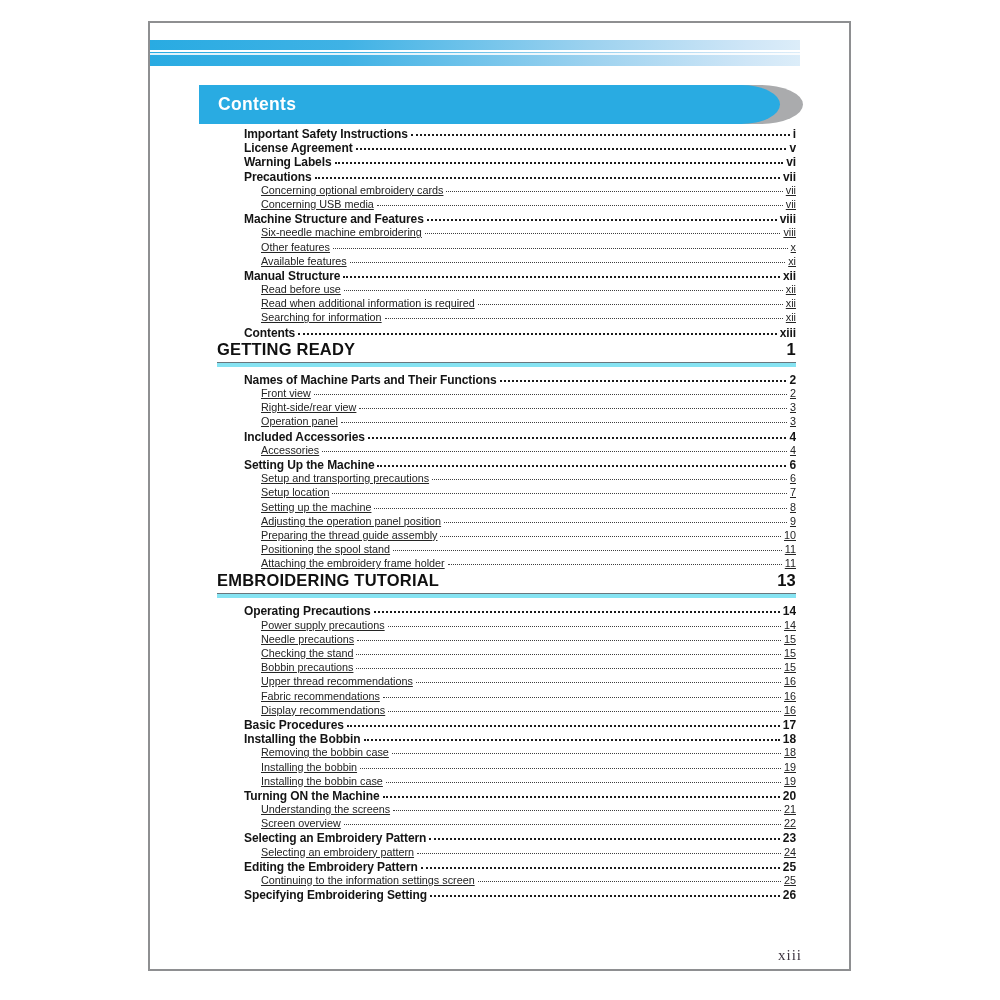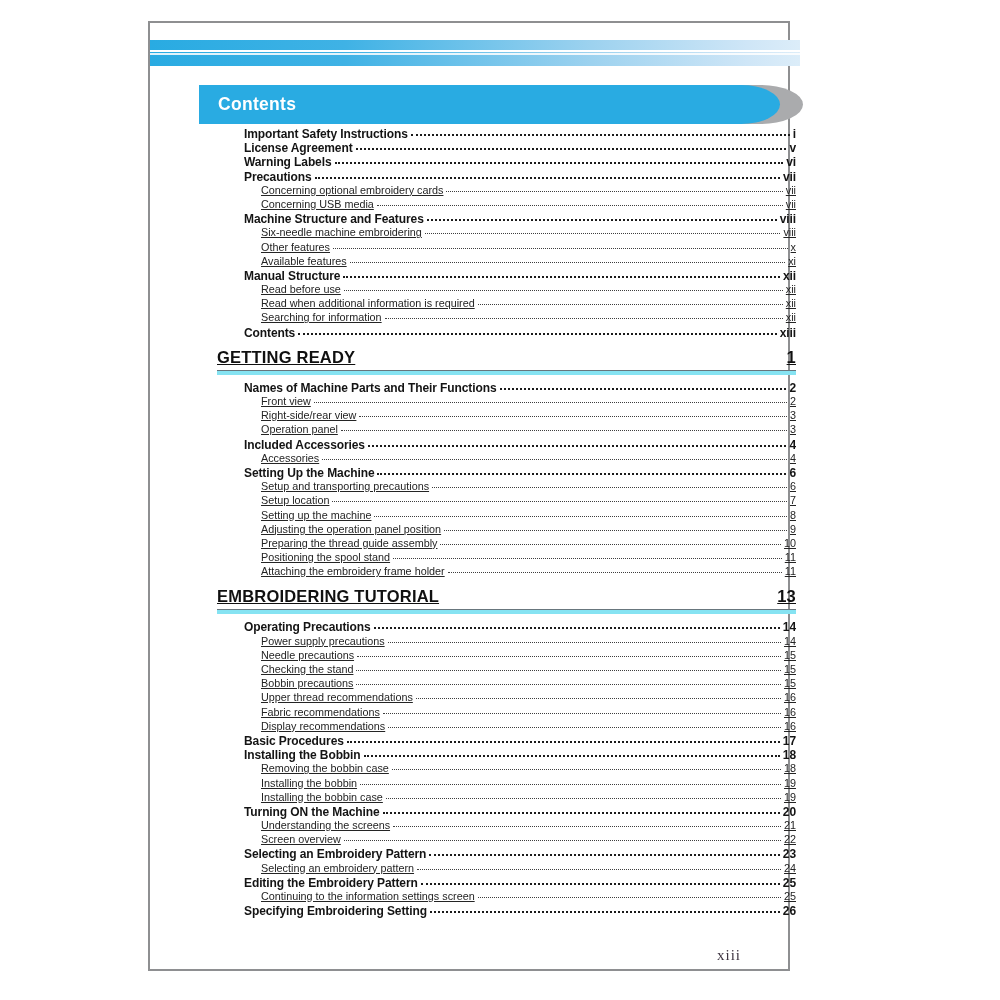--- a/index.html
+++ b/index.html
@@ -1,18 +1,18 @@
 <!DOCTYPE html>
 <html style="--accent_blue: #29abe2; --crescent_gray: #aaabad; --rule_cyan: #86e3f2;"><head>
 <meta charset="utf-8">
 <style>
   html,body{margin:0;padding:0;background:#ffffff;}
   .stage{position:relative;width:1000px;height:1000px;background:#ffffff;overflow:hidden;
          font-family:"Liberation Sans",sans-serif;}
-  .page{position:absolute;left:148px;top:21px;width:642px;height:950px;background:#ffffff;
+  .page{position:absolute;left:148px;top:21px;width:703px;height:950px;background:#ffffff;
         border:2px solid #8e8f91;box-sizing:border-box;}
   
   .topbar{position:absolute;left:0;top:17px;width:650px;height:26px;
           background:linear-gradient(90deg,var(--accent_blue,#29abe2) 0%,#3fb2e5 30%,#9dd2ef 68%,#cfe6f7 92%,#dcedf9 100%);}
   .topbar-stripe{position:absolute;left:0;top:10px;width:100%;height:6px;
           background:linear-gradient(180deg,#ffffff 0 2px,rgba(255,255,255,0) 2px 3px,rgba(255,255,255,.85) 3px 5px,rgba(255,255,255,0) 5px 6px);}
   
   .hdr{position:absolute;left:49px;top:62px;width:605px;height:39px;}
   .hdr-gray{position:absolute;left:520px;top:0;width:84px;height:39px;background:var(--crescent_gray,#aaabad);
             border-radius:0 44px 44px 0 / 0 20px 20px 0;}
@@ -23,22 +23,22 @@
   
   .toc{position:absolute;left:67px;top:104px;width:579px;}
   .row{display:flex;align-items:baseline;height:14.2px;overflow:hidden;}
   .row .lbl{white-space:nowrap;}
   .row .dots{flex:1;margin:0 3px;transform:translateY(-2px);}
   .row.lvl1{font-size:12px;font-weight:700;color:#141414;padding-left:27px;letter-spacing:-.1px;}
   .row.lvl1 .dots{border-bottom:2px dotted #1a1a1a;}
   .row.lvl2{font-size:10.8px;font-weight:400;color:#242424;padding-left:44px;text-decoration:underline;}
   .row.lvl2 .dots{border-bottom:1.5px dotted #3e3e3e;}
   .row .pg{white-space:nowrap;}
-  .section{display:flex;align-items:baseline;margin-top:8px;font-size:16.5px;font-weight:700;
-           color:#101010;letter-spacing:.2px;height:20px;text-decoration:underline;}
+  .section{display:flex;align-items:baseline;font-size:16.5px;font-weight:700;
+           color:#101010;letter-spacing:.2px;height:20px;}
   .section .sec-sp{flex:1;}
   .sec-rule{height:4px;background:var(--rule_cyan,#86e3f2);border-top:1px solid #68767d;margin:2px 0 6px 0;}
   
   .folio{position:absolute;bottom:5px;right:47px;font-family:"Liberation Serif",serif;
          font-size:15px;color:#3d3440;letter-spacing:1px;}
 </style>
 </head>
 <body>
 
 <div class="stage">

